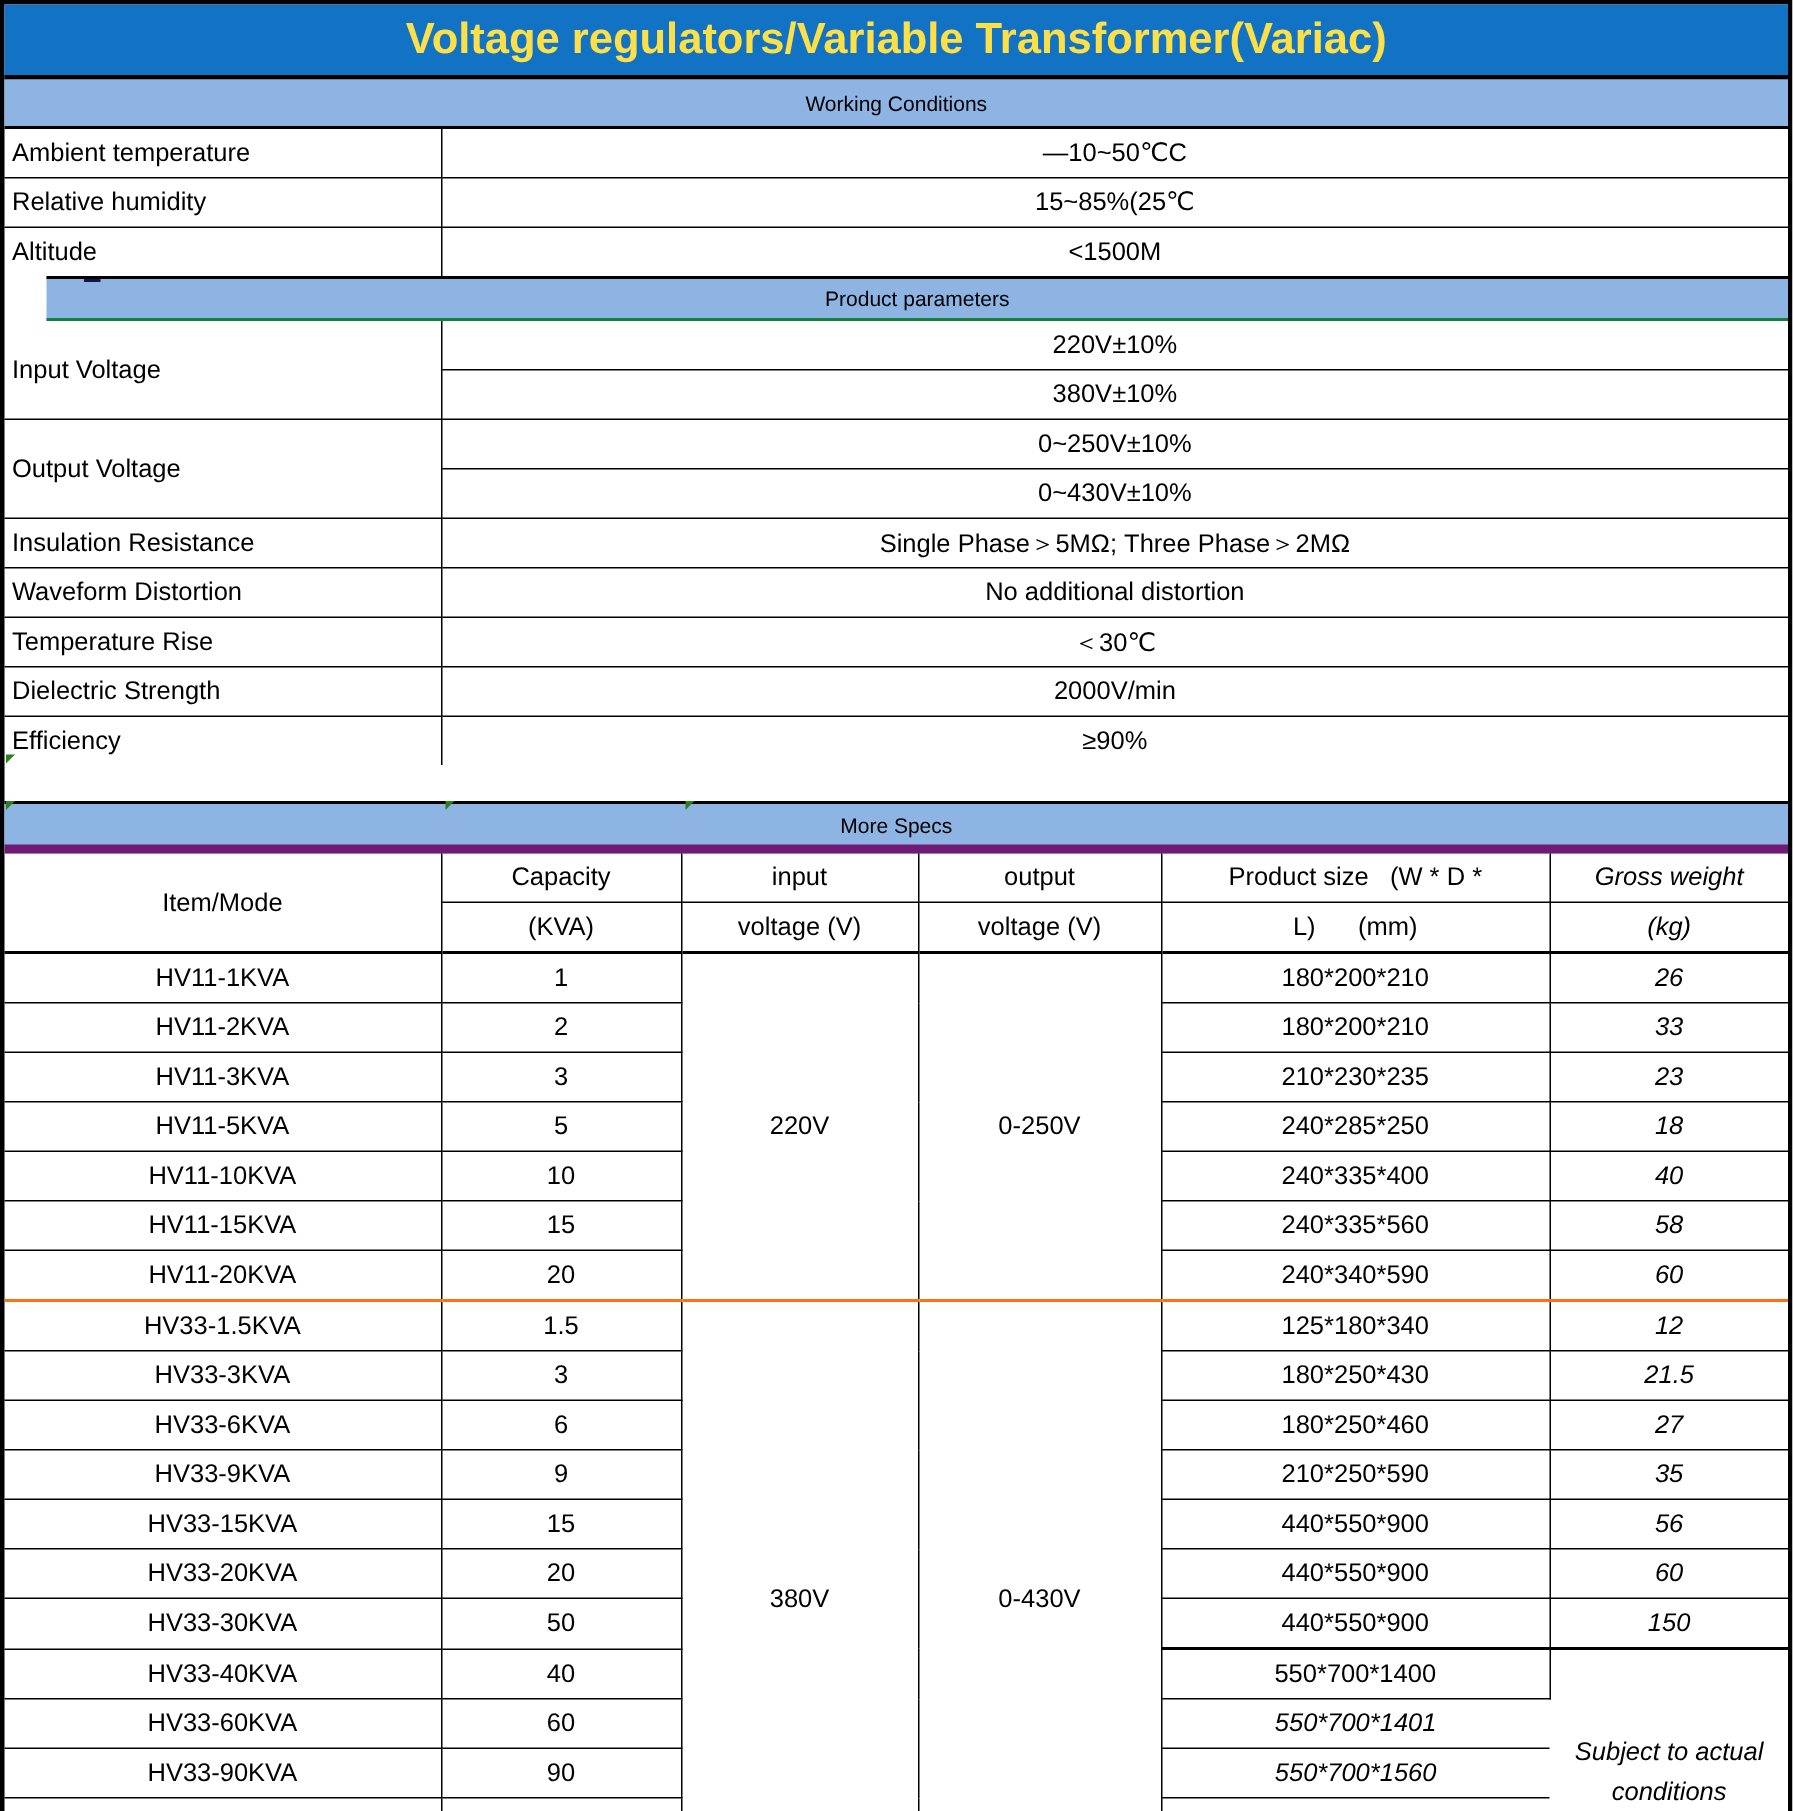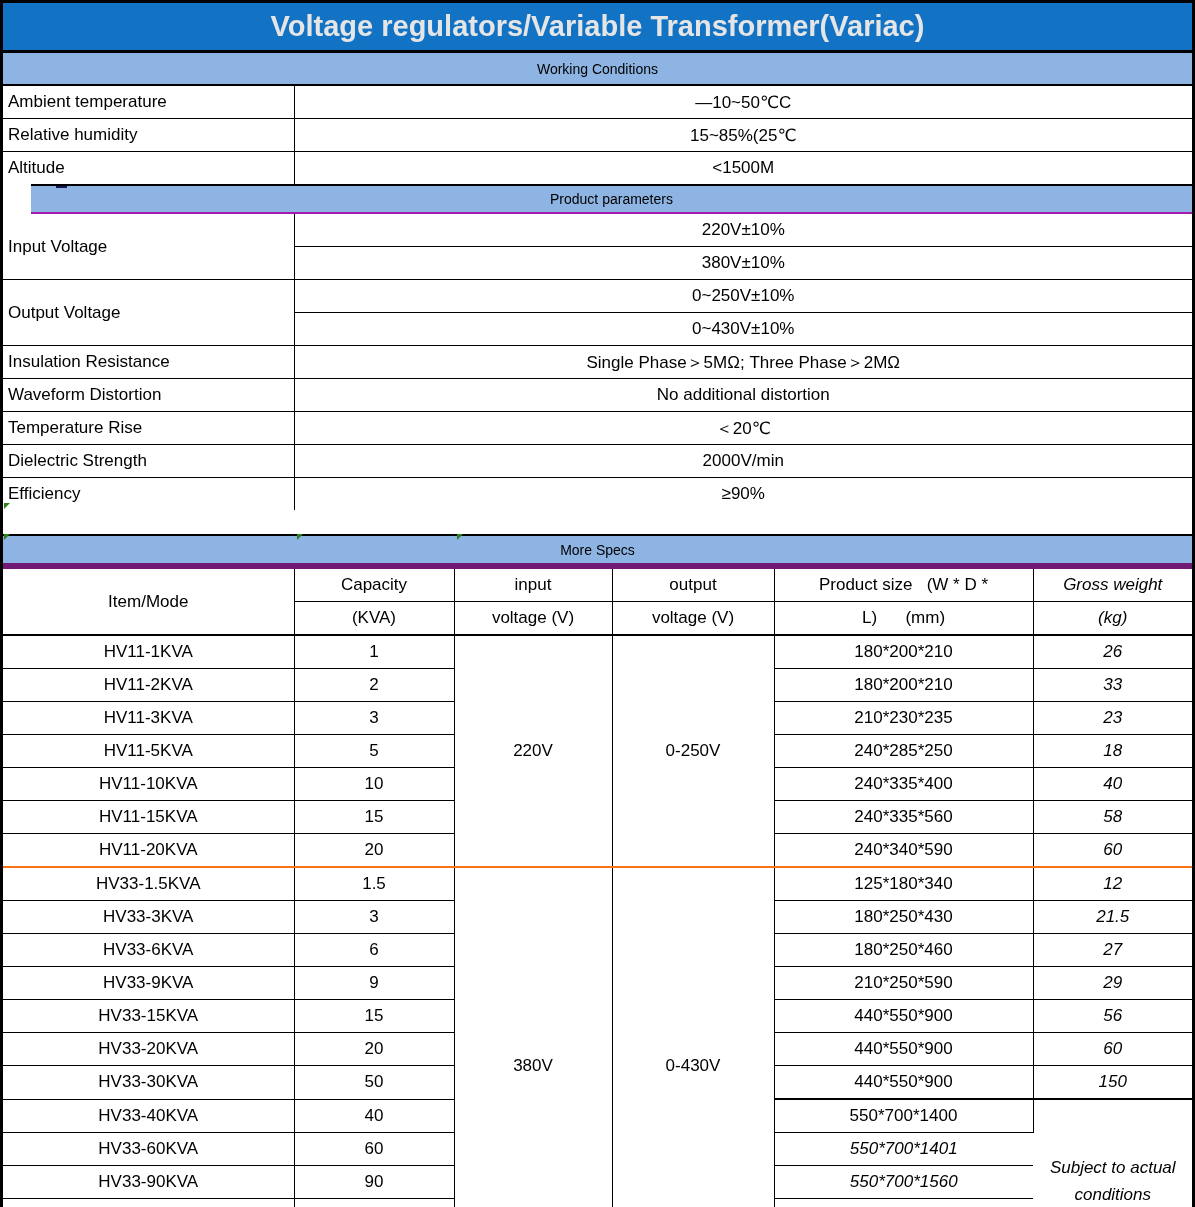--- a/index.html
+++ b/index.html
@@ -10,33 +10,33 @@
     border:3px solid #000;
     font-family:"Liberation Sans","DejaVu Sans",sans-serif;
     color:#000;
     background:#fff;
   }
   
   .title-bar{
     height:47px;
     background:#1273c5;
     border-bottom:3px solid #000;
-    color:#e5e5e5;
+    color:#fde047;
     font-size:29px;
     font-weight:bold;
     display:flex;align-items:center;justify-content:center;
   }
   
   .section-bar{
     background:#8db4e2;
     display:flex;align-items:center;justify-content:center;
     font-size:14px;
   }
   .bar-wc{height:31px;border-bottom:2px solid #000;}
-  .bar-pp{height:26px;border-top:2px solid #000;border-bottom:2px solid #a21caf;margin-left:28px;}
+  .bar-pp{height:26px;border-top:2px solid #000;border-bottom:2px solid #15803d;margin-left:28px;}
   .bar-ms{height:27px;border-top:2px solid #000;border-bottom:6px solid #701a75;margin-top:24px;}
   
   table{border-collapse:collapse;width:100%;table-layout:fixed;}
   td{padding:0;font-size:17px;overflow:hidden;}
   .kv td{height:32px;border-bottom:1px solid #000;}
   .kv tr:last-child td{border-bottom:none;}
   .kv td.label{border-right:1px solid #000;text-align:left;padding-left:5px;vertical-align:middle;margin-top:28px;}
   .kv td.value{text-align:center;vertical-align:middle;}
   
   .specs td{height:32px;text-align:center;vertical-align:middle;
@@ -114,21 +114,21 @@
     <tr>
       <td class="label">Insulation Resistance</td>
       <td class="value">Single Phase＞5MΩ; Three Phase＞2MΩ</td>
     </tr>
     <tr>
       <td class="label">Waveform Distortion</td>
       <td class="value">No additional distortion</td>
     </tr>
     <tr>
       <td class="label">Temperature Rise</td>
-      <td class="value">＜20℃</td>
+      <td class="value">＜30℃</td>
     </tr>
     <tr>
       <td class="label">Dielectric Strength</td>
       <td class="value">2000V/min</td>
     </tr>
     <tr>
       <td class="label">Efficiency</td>
       <td class="value">≥90%</td>
     </tr>
   </tbody>
@@ -224,21 +224,21 @@
         <tr>
           <td>HV33-6KVA</td>
           <td>6</td>
           <td>180*250*460</td>
           <td>27</td>
         </tr>
         <tr>
           <td>HV33-9KVA</td>
           <td>9</td>
           <td>210*250*590</td>
-          <td>29</td>
+          <td>35</td>
         </tr>
         <tr>
           <td>HV33-15KVA</td>
           <td>15</td>
           <td>440*550*900</td>
           <td>56</td>
         </tr>
         <tr>
           <td>HV33-20KVA</td>
           <td>20</td>

